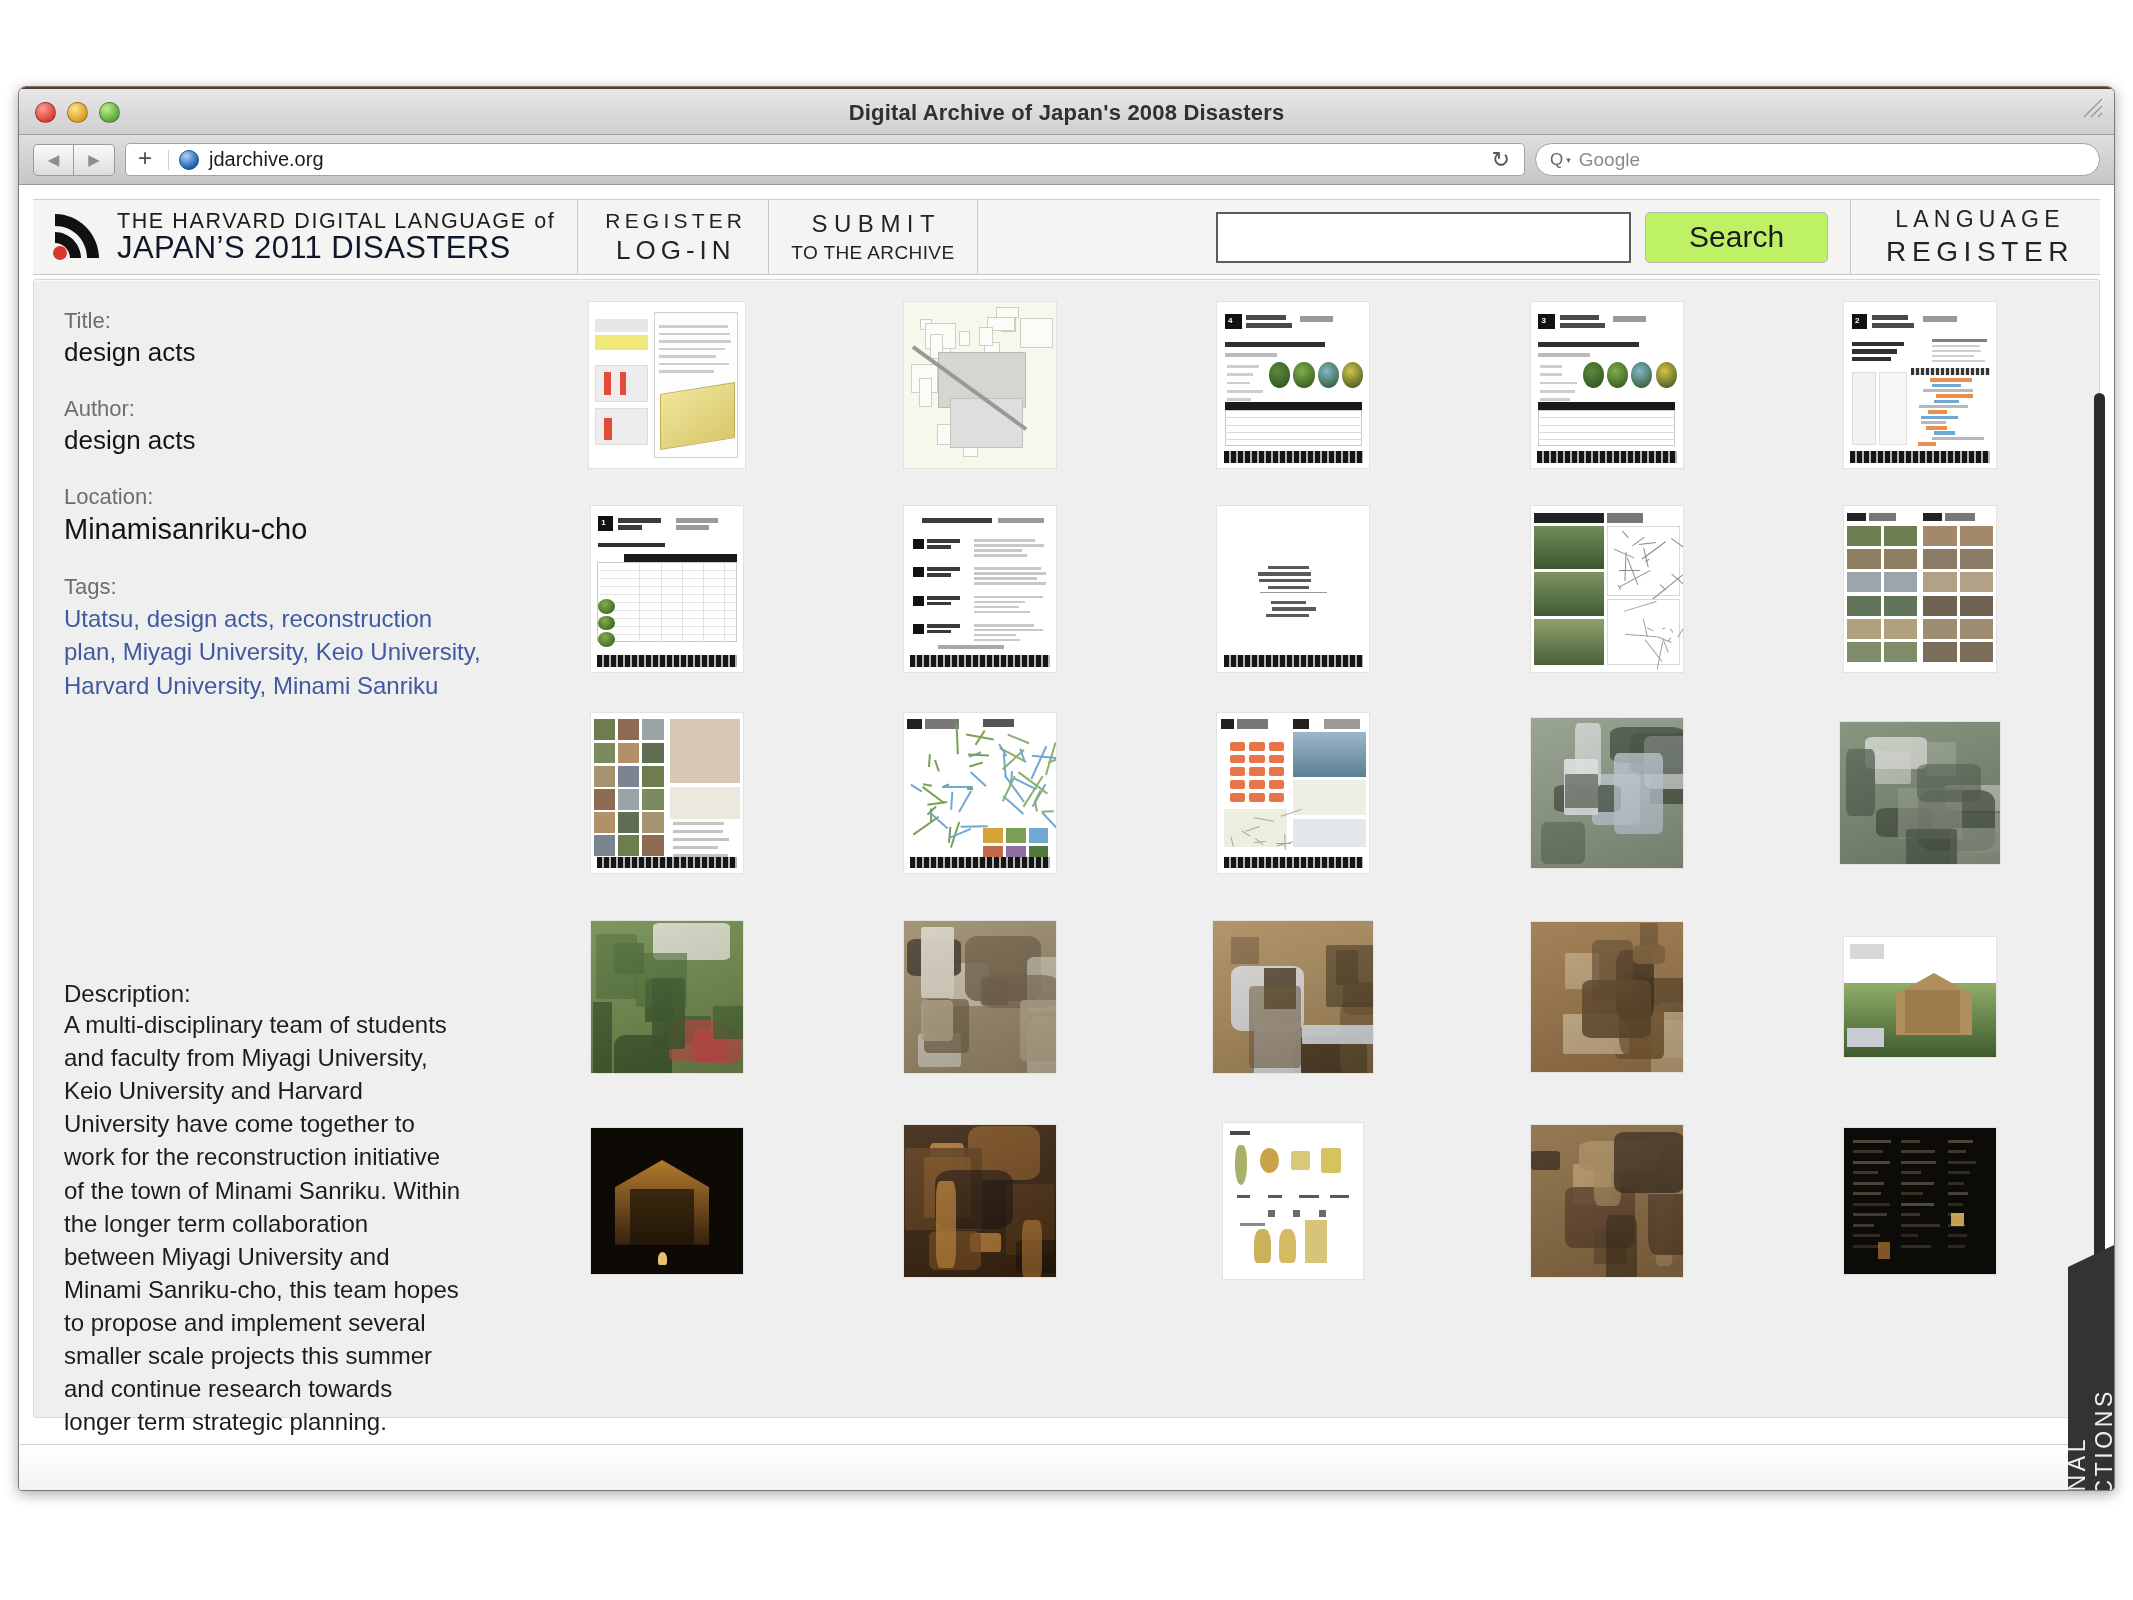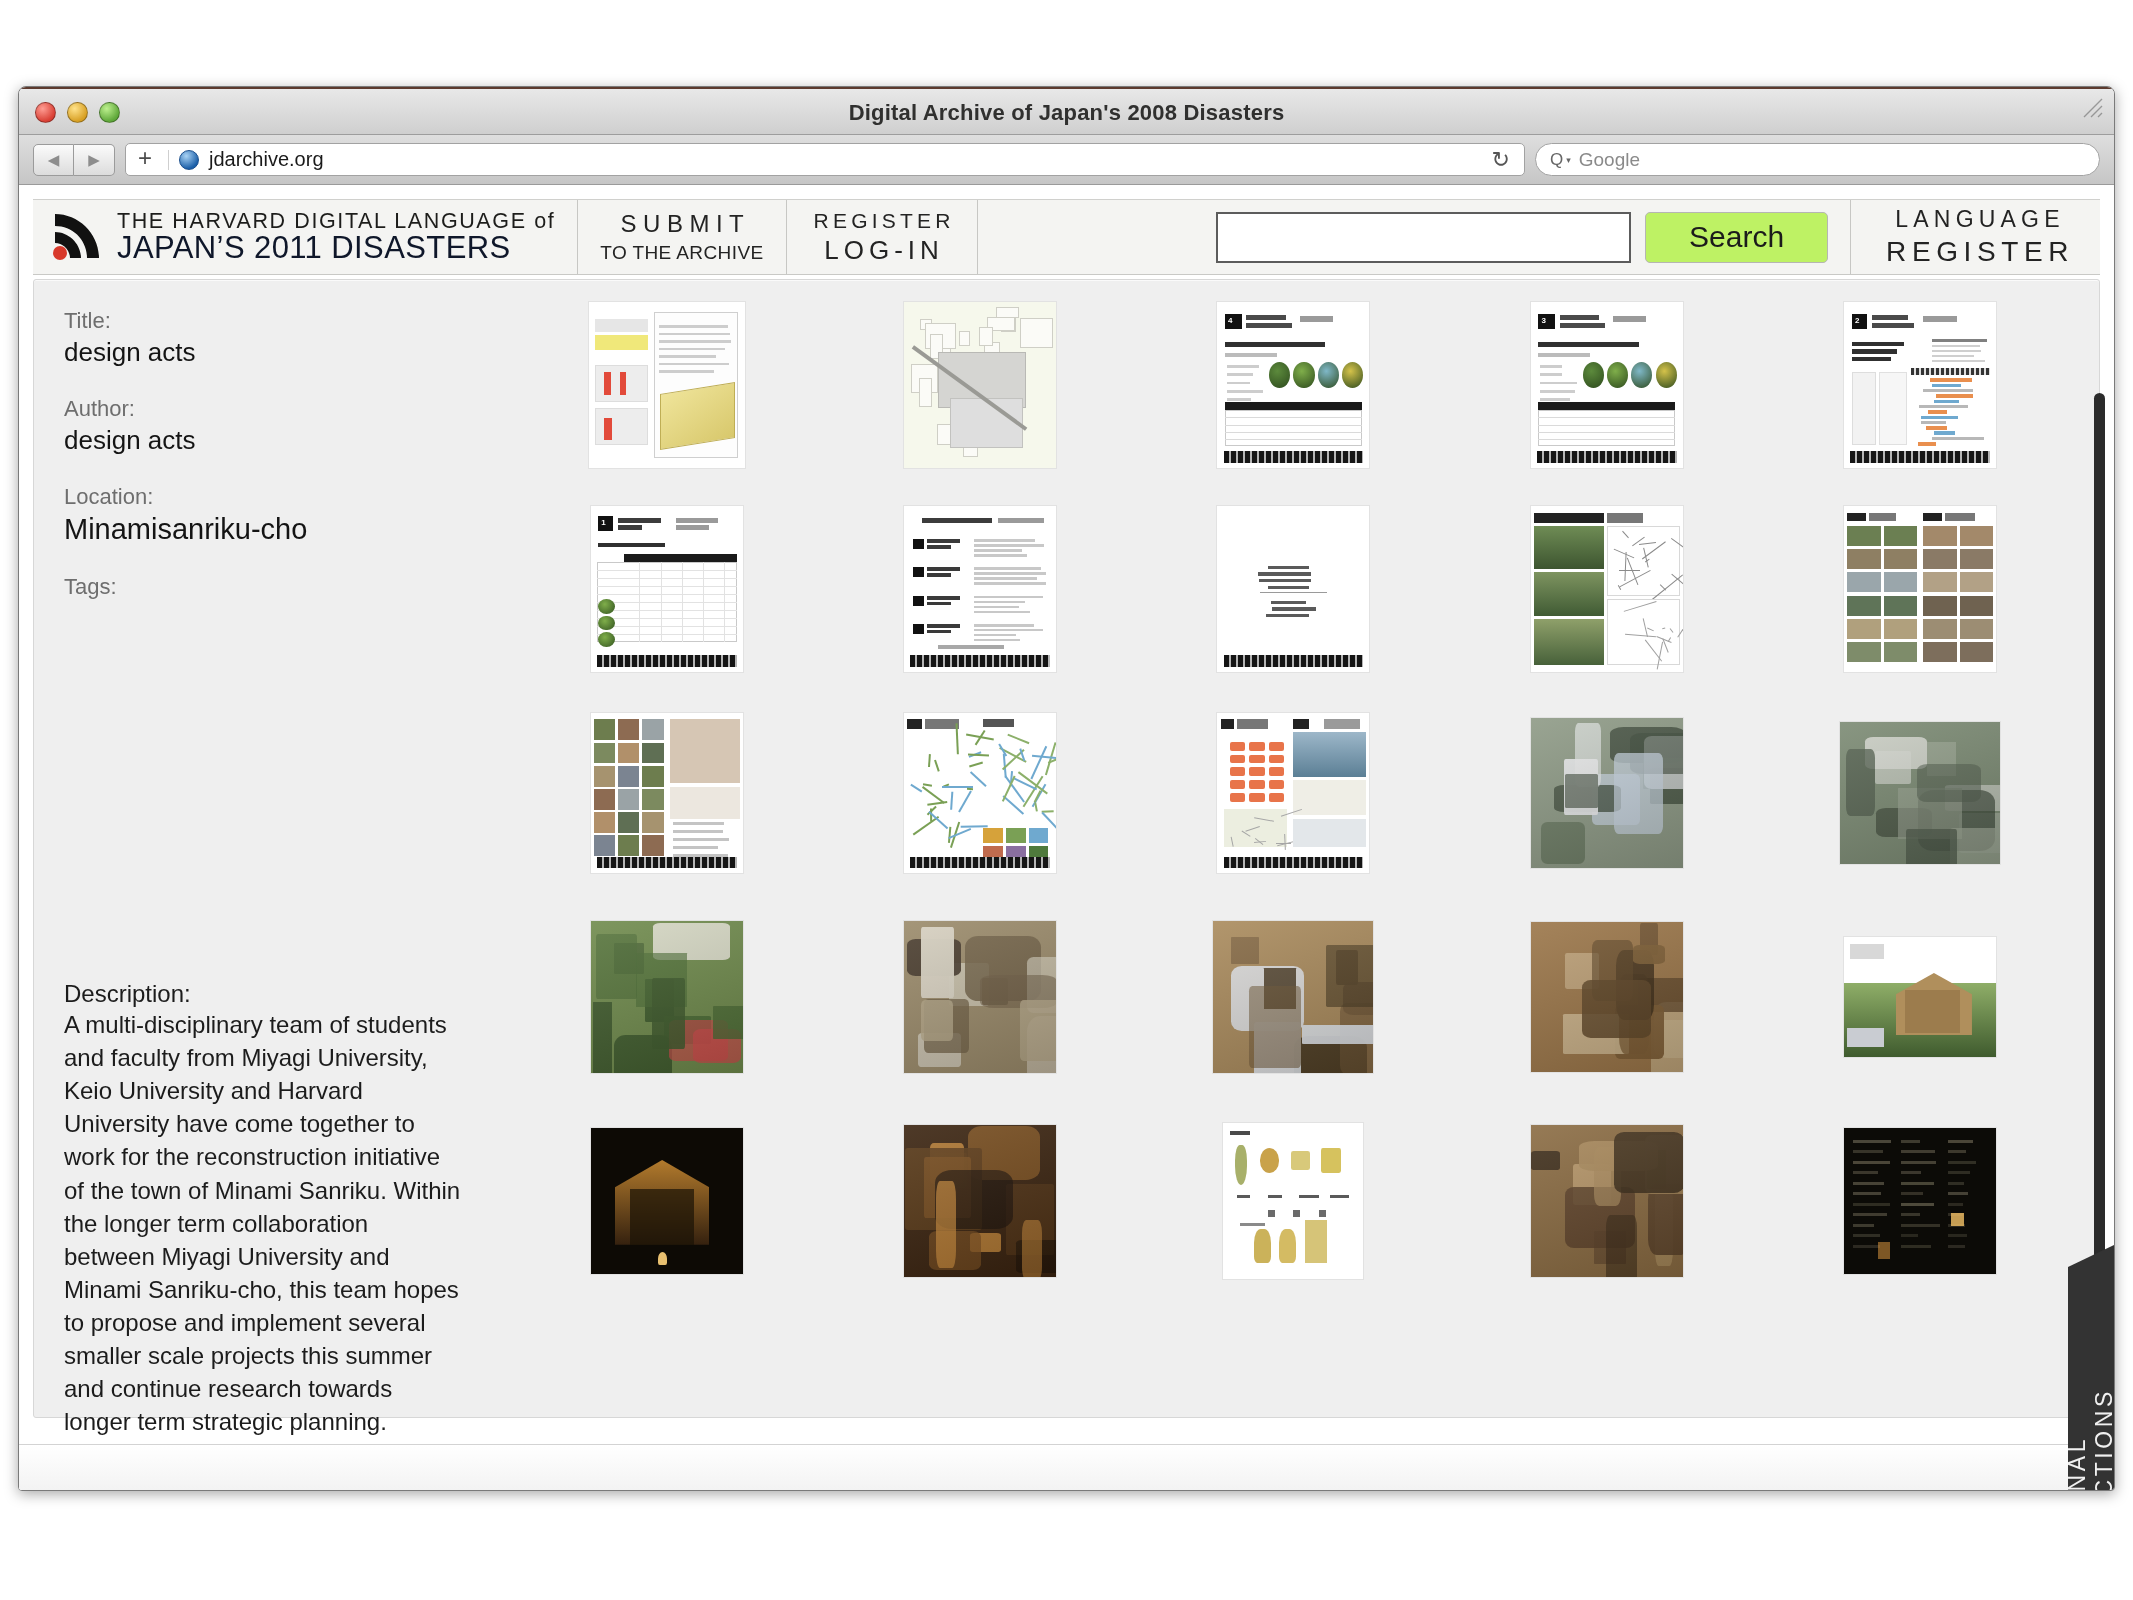--- a/index.html
+++ b/index.html
@@ -300,28 +300,28 @@
             <path d="M4 20 C18 20 30 32 30 46 L19 46 C19 38 12 31 4 31 Z" fill="#111"></path>
             <circle cx="9" cy="41" r="7" fill="#d8392b"></circle>
           </svg>
         </span>
         <span class="logo-text">
           <div class="logo-line1">THE HARVARD DIGITAL LANGUAGE of</div>
           <div class="logo-line2">JAPAN’S 2011 DISASTERS</div>
         </span>
       </div>
 
+      <div class="hdr-cell hdr-register">
+        <div class="nav-big2">REGISTER</div>
+        <div class="nav-big3">LOG-IN</div>
+      </div>
+
       <div class="hdr-cell hdr-submit">
         <div class="nav-big">SUBMIT</div>
         <div class="nav-small">TO THE ARCHIVE</div>
-      </div>
-
-      <div class="hdr-cell hdr-register">
-        <div class="nav-big2">REGISTER</div>
-        <div class="nav-big3">LOG-IN</div>
       </div>
 
       <div class="hdr-cell hdr-search">
         <input class="search-input" type="text" placeholder="" style="">
         <button class="search-btn">Search</button>
       </div>
 
       <div class="hdr-cell hdr-lang">
         <div class="lang-1">LANGUAGE</div>
         <div class="lang-2">REGISTER</div>
@@ -334,20 +334,21 @@
         <div class="meta-label">Title:</div>
         <div class="meta-value">design acts</div>
 
         <div class="meta-label">Author:</div>
         <div class="meta-value">design acts</div>
 
         <div class="meta-label">Location:</div>
         <div class="meta-value big">Minamisanriku-cho</div>
 
         <div class="meta-label">Tags:</div>
+        <div class="tags-value">Utatsu, design acts, reconstruction plan, Miyagi University, Keio University, Harvard University, Minami Sanriku</div>
 
         <div class="desc-block">
           <div class="desc-label">Description:</div>
           <div class="desc-text">A multi-disciplinary team of students and faculty from Miyagi University, Keio University and Harvard University have come together to work for the reconstruction initiative of the town of Minami Sanriku. Within the longer term collaboration between Miyagi University and Minami Sanriku-cho, this team hopes to propose and implement several smaller scale projects this summer and continue research towards longer term strategic planning.</div>
         </div>
       </div>
 
       <div class="grid-panel">
         <div class="thumb-grid" id="thumb-grid">
             <div class="thumb-cell">

